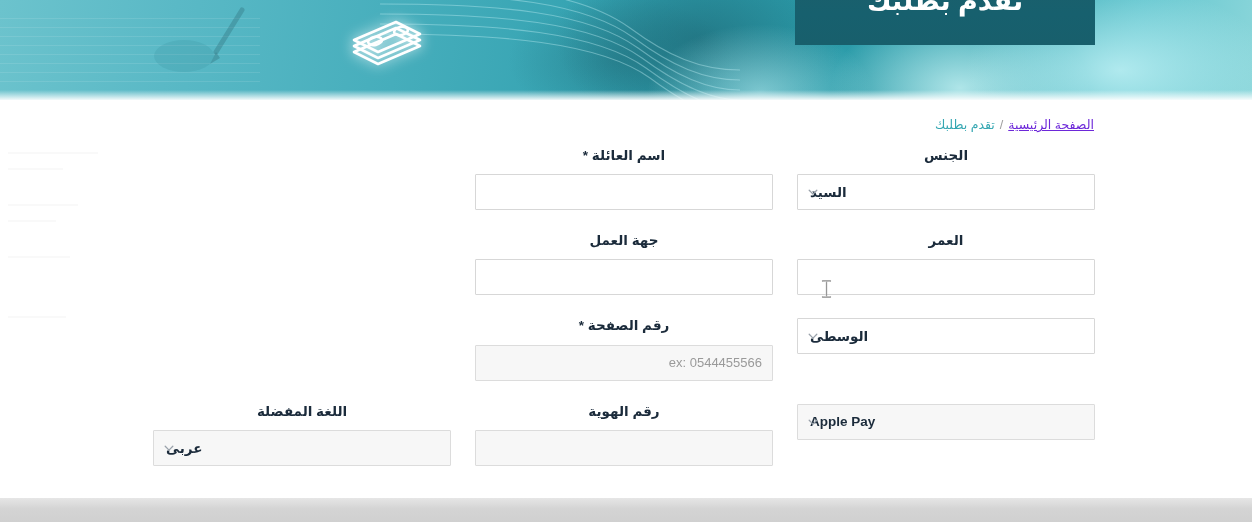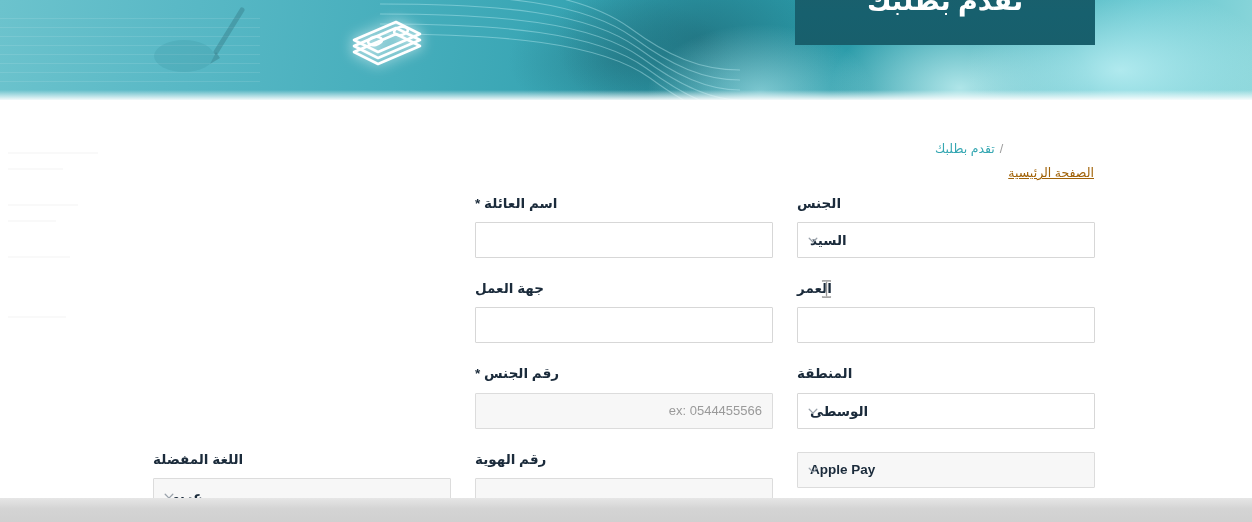--- a/index.html
+++ b/index.html
@@ -130,21 +130,21 @@
     justify-content: flex-start;
   }
   .breadcrumb {
     font-size: 12.5px;
     white-space: nowrap;
     display: flex;
     align-items: center;
     gap: 5px;
     direction: rtl;
   }
-  .bc-home { color: #a16207; margin-top: 48px; }
+  .bc-home { color: #6d28d9; }
   .bc-sep  { color: #9c9c9c; }
   .bc-cur  { color: #35a7b2; }
 
   
   .form-area {
     width: 1252px;
     padding: 0 157px;
     margin-top: 16px;
   }
   .form-row {
@@ -152,21 +152,21 @@
     flex-direction: row;
     gap: 24px;
     margin-bottom: 23px;
   }
   .field { width: 298px; }
 
   .field-label {
     font-size: 13.5px;
     font-weight: bold;
     color: #1b2b3b;
-    text-align: left;
+    text-align: center;
     margin-bottom: 10px;
     white-space: nowrap;
     line-height: 1.2;
   }
   .req { color: #1b2b3b; }
 
   .control {
     position: relative;
     width: 298px;
     height: 36px;
@@ -331,30 +331,29 @@
           <div class="field-label"><span>العمر</span></div>
           <div class="control"><input type="text" placeholder="" style=""></div>
         </div>
         <div class="field">
           <div class="field-label"><span>جهة العمل</span></div>
           <div class="control"><input type="text" placeholder="" style=""></div>
         </div>
       </div>
       <div class="form-row">
         <div class="field">
-          <div class="field-label"><span>المنطقة</span></div>
           <div class="control">
             <div class="select-face">الوسطى</div>
             <svg class="chevron" viewBox="0 0 12 12" fill="none" aria-hidden="true">
               <path d="M2.2 4.3 L6 8.1 L9.8 4.3" stroke="#9aa2ab" stroke-width="1.3" stroke-linecap="round" stroke-linejoin="round"></path>
             </svg>
           </div>
         </div>
         <div class="field">
-          <div class="field-label"><span>رقم الجنس</span> <span class="req">*</span></div>
+          <div class="field-label"><span>رقم الصفحة</span> <span class="req">*</span></div>
           <div class="control filled"><input type="text" placeholder="ex: 0544455566" style=""></div>
         </div>
       </div>
       <div class="form-row">
         <div class="field">
           <div class="control filled">
             <div class="select-face">Apple Pay</div>
             <svg class="chevron" viewBox="0 0 12 12" fill="none" aria-hidden="true">
               <path d="M2.2 4.3 L6 8.1 L9.8 4.3" stroke="#9aa2ab" stroke-width="1.3" stroke-linecap="round" stroke-linejoin="round"></path>
             </svg>

